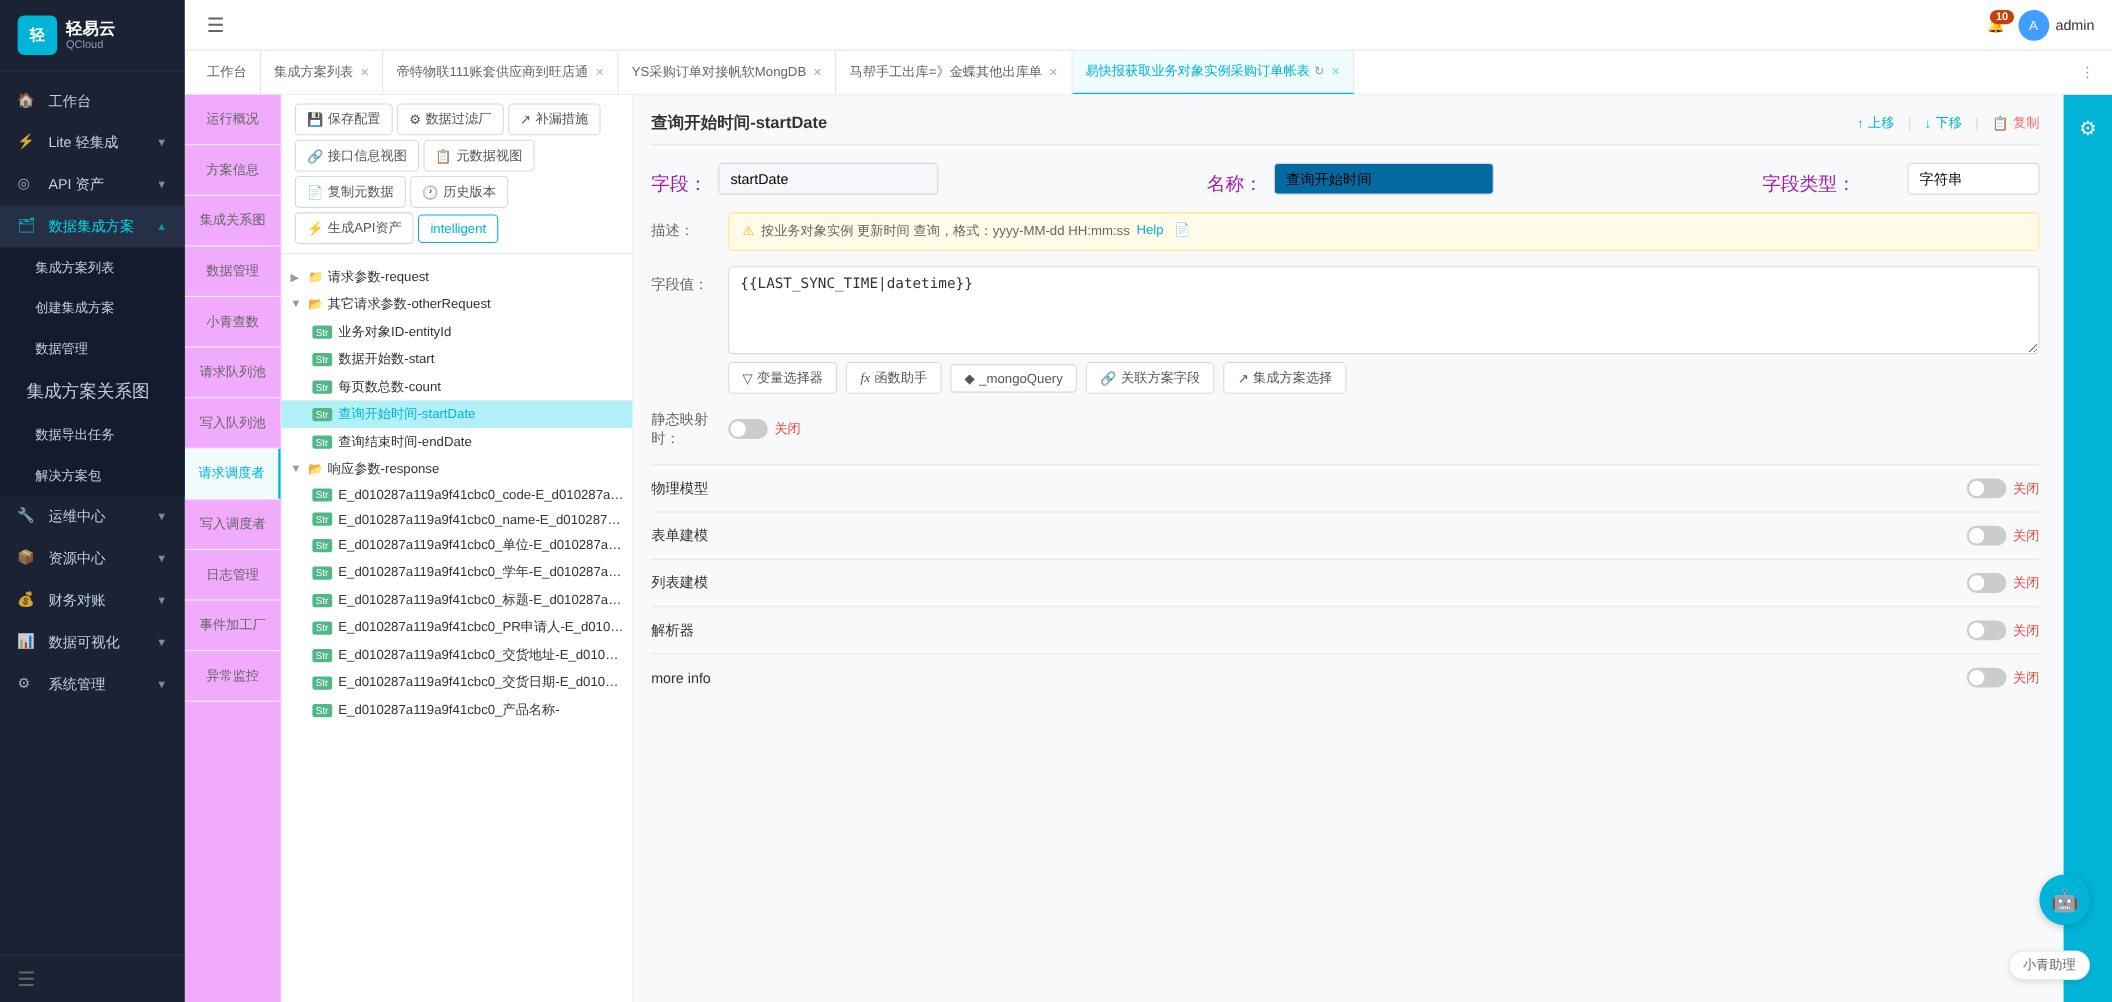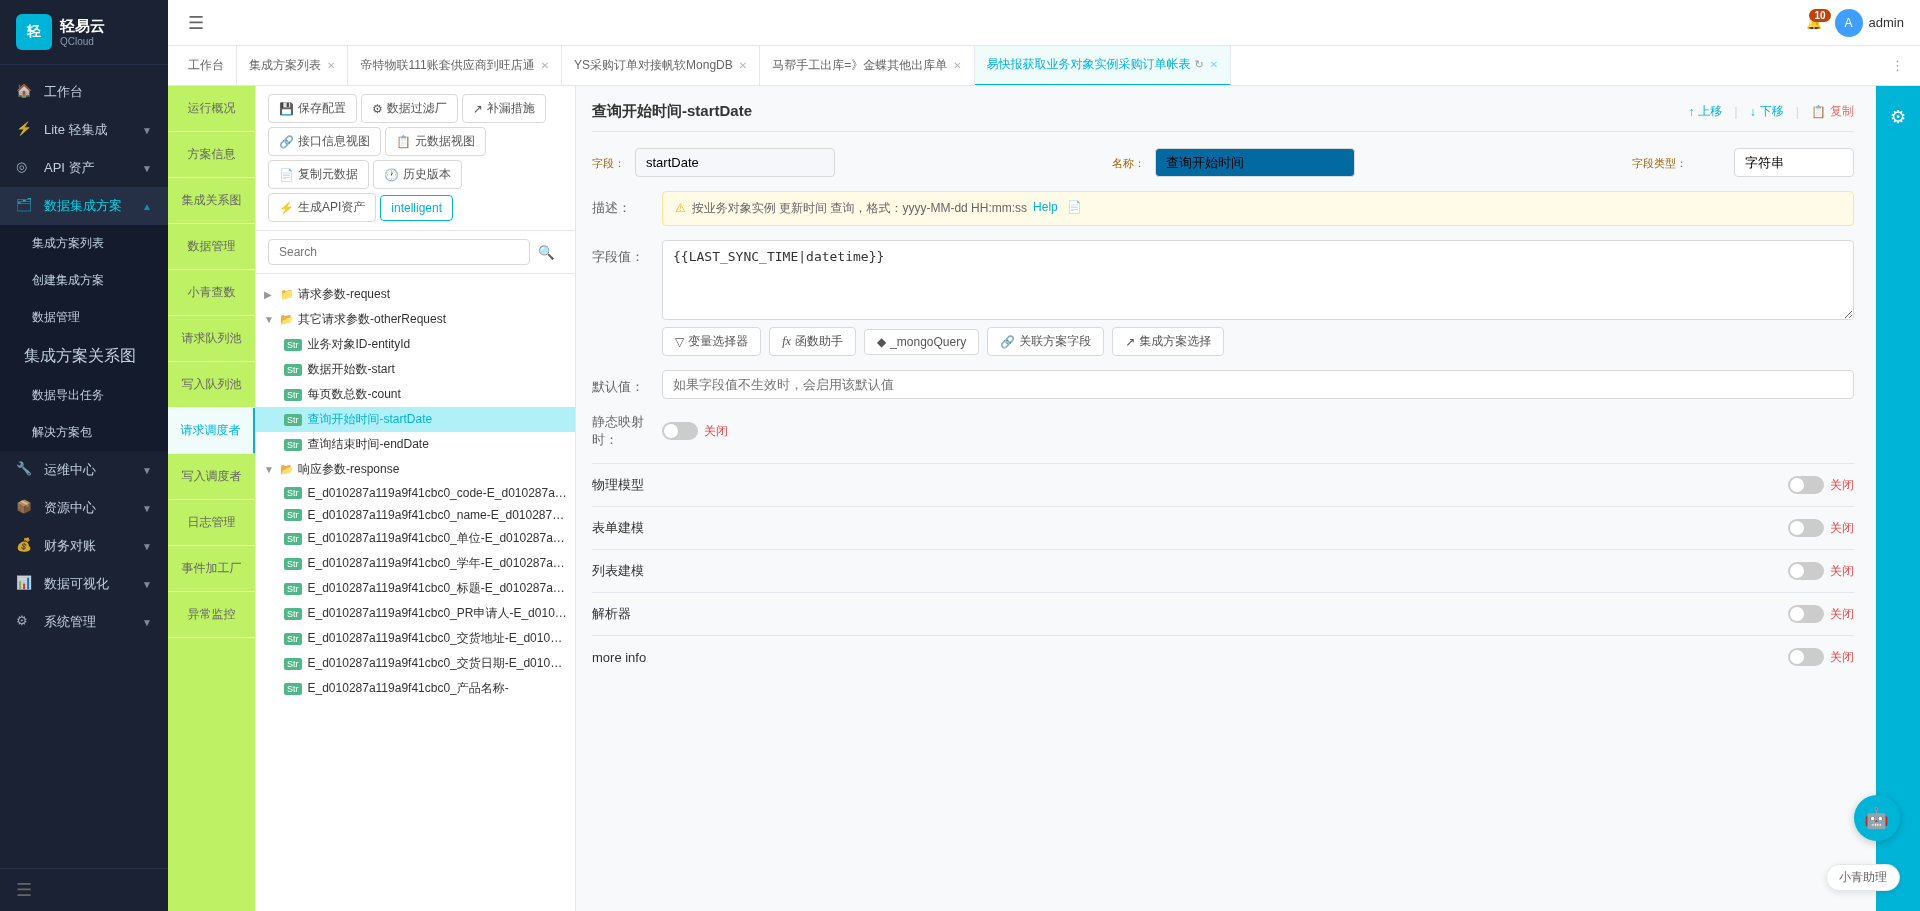--- a/index.html
+++ b/index.html
@@ -39,21 +39,21 @@
     .tabs-bar { background: #fff; border-bottom: 1px solid #e4e7ed; display: flex; align-items: center; padding: 0 8px; height: 40px; flex-shrink: 0; overflow-x: auto; }
     .tab-item { display: flex; align-items: center; padding: 0 12px; height: 40px; border-right: 1px solid #e4e7ed; cursor: pointer; white-space: nowrap; font-size: 12px; color: #666; flex-shrink: 0; }
     .tab-item.active { color: #00b4d8; border-bottom: 2px solid #00b4d8; background: #f0fbfc; }
     .tab-close { margin-left: 6px; opacity: 0.5; font-size: 10px; }
     .tabs-more { margin-left: auto; padding: 4px 8px; cursor: pointer; color: #999; }
 
     
     .content-area { flex: 1; display: flex; overflow: hidden; }
 
     
-    .left-panel { width: 88px; background: #bef264; border-right: 1px solid #e4e7ed; display: flex; flex-direction: column; flex-shrink: 0; }
+    .left-panel { width: 88px; background: #f0abfc; border-right: 1px solid #e4e7ed; display: flex; flex-direction: column; flex-shrink: 0; }
     .left-panel-item { padding: 14px 8px; text-align: center; cursor: pointer; font-size: 12px; color: #666; border-bottom: 1px solid #f0f2f5; }
     .left-panel-item.active { color: #00b4d8; background: #f0fbfc; }
 
     
     .middle-panel { width: 320px; background: #fff; border-right: 1px solid #e4e7ed; display: flex; flex-direction: column; flex-shrink: 0; }
 
     
     .toolbar { display: flex; align-items: center; padding: 8px 12px; border-bottom: 1px solid #e4e7ed; flex-wrap: wrap; gap: 4px; flex-shrink: 0; }
     .toolbar-btn { display: flex; align-items: center; gap: 4px; padding: 5px 10px; border: 1px solid #d9d9d9; border-radius: 4px; cursor: pointer; font-size: 12px; color: #555; background: #fff; white-space: nowrap; }
     .toolbar-btn-last { color: #00b4d8; border-color: #00b4d8; }
@@ -81,21 +81,21 @@
     .field-action-sep { color: #d9d9d9; }
 
     
     .form-row { display: flex; align-items: flex-start; margin-bottom: 14px; }
     .form-label { width: 70px; color: #666; font-size: 13px; padding-top: 8px; flex-shrink: 0; }
     .form-input { width: 100%; border: 1px solid #d9d9d9; border-radius: 4px; padding: 6px 10px; font-size: 13px; background: #0369a1; }
     .form-input:read-only { background: #f5f7fa; }
     .form-select { border: 1px solid #d9d9d9; border-radius: 4px; padding: 6px 24px 6px 10px; font-size: 13px; background: #fff; appearance: none; width: 120px; margin-left: 37px; }
     .form-row-multi { display: flex; align-items: flex-start; margin-bottom: 14px; gap: 20px; }
     .form-col { display: flex; align-items: flex-start; flex: 1; }
-    .form-col-label { color: #a16207; font-size: 11px; padding-top: 8px; margin-right: 10px; white-space: nowrap; }
+    .form-col-label { color: #a21caf; font-size: 17px; padding-top: 8px; margin-right: 10px; white-space: nowrap; }
 
     
     .desc-box { background: #fffbe6; border: 1px solid #ffe58f; border-radius: 4px; padding: 8px 12px; font-size: 12px; color: #666; display: flex; align-items: flex-start; gap: 6px; }
     .desc-warn-icon { color: #faad14; flex-shrink: 0; margin-top: 1px; }
     .desc-link { color: #00b4d8; cursor: pointer; }
 
     
     .value-textarea { width: 100%; border: 1px solid #d9d9d9; border-radius: 4px; padding: 8px 10px; font-size: 13px; min-height: 80px; resize: vertical; background: #fff; font-family: monospace; color: #333; }
 
     
@@ -311,24 +311,20 @@
           </div>
           <div class="toolbar-btn">
             <span>⚡</span>
             <span>生成API资产</span>
           </div>
           <div class="toolbar-btn toolbar-btn-last">
             <span>intelligent</span>
           </div>
         </div>
 
-        <div class="search-box">
-          <input class="search-input" type="text" placeholder="Search" style="">
-          <button class="search-btn">🔍</button>
-        </div>
 
         <div class="tree-container">
 
           <div class="tree-item" style="padding-left:8px;">
             <span class="arrow">▶</span>
             <span class="folder-icon">📁</span>
             <span class="tree-item-label">请求参数-request</span>
           </div>
 
           <div class="tree-item" style="padding-left:8px;">
@@ -482,24 +478,20 @@
                   <span>关联方案字段</span>
                 </div>
                 <div class="action-btn">
                   <span>↗</span>
                   <span>集成方案选择</span>
                 </div>
               </div>
             </div>
           </div>
 
-          <div class="form-row">
-            <span class="form-label">默认值：</span>
-            <input class="default-input" type="text" placeholder="如果字段值不生效时，会启用该默认值" style="">
-          </div>
 
           <div class="toggle-row">
             <span class="toggle-label">静态映射时：</span>
             <div class="toggle">
               <div class="toggle-switch off"></div>
               <span class="toggle-text">关闭</span>
             </div>
           </div>
 
           <div class="section-row">

